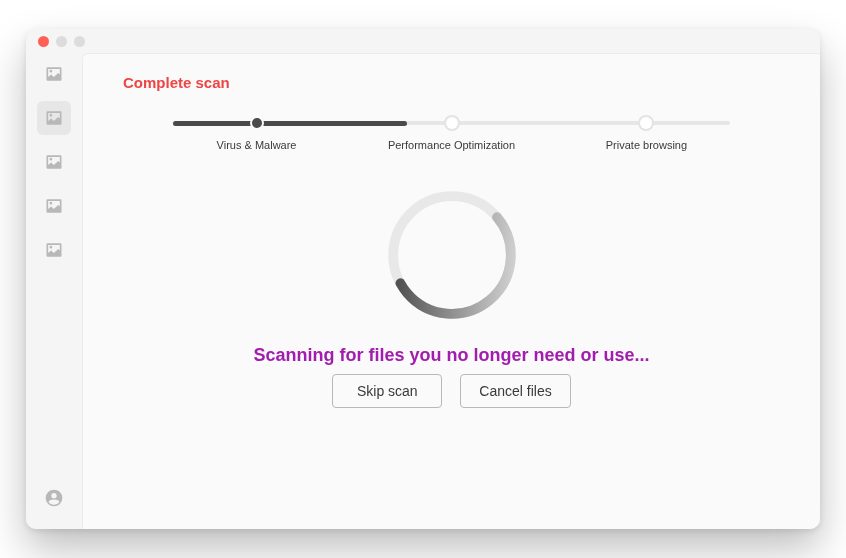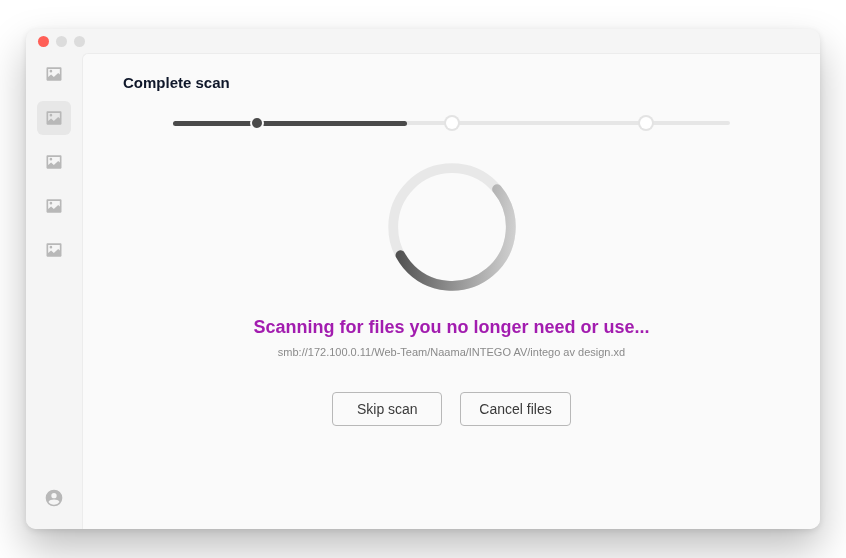--- a/index.html
+++ b/index.html
@@ -73,21 +73,21 @@
       border-left: 1px solid #ececec;
       border-top: 1px solid #ececec;
       border-top-left-radius: 6px;
       padding: 20px 40px 24px 40px;
       display: flex;
       flex-direction: column;
     }
     .page-title {
       font-size: 15px;
       font-weight: 600;
-      color: #0f172a;
+      color: #ef4444;
       margin-bottom: 28px;
     }
     .stepper {
       position: relative;
       width: 100%;
       margin-bottom: 24px;
       padding: 0 50px;
     }
     .stepper-track {
       position: relative;
@@ -233,38 +233,42 @@
           <div class="step-node" style="left:15%">
             <div class="node-filled"></div>
           </div>
           <div class="step-node" style="left:50%">
             <div class="node-open"></div>
           </div>
           <div class="step-node" style="left:85%">
             <div class="node-open"></div>
           </div>
         </div>
+        <div class="stepper-labels">
+          <span class="step-label" style="left:15%">Virus &amp; Malware</span>
+          <span class="step-label" style="left:50%">Performance Optimization</span>
+          <span class="step-label" style="left:85%">Private browsing</span>
+        </div>
       </div>
 
       <div class="spinner-wrap">
         <svg class="spinner" viewBox="0 0 100 100">
           <defs>
             <linearGradient id="g1" x1="0" y1="0" x2="1" y2="1">
               <stop offset="0%" stop-color="#2e2e2e"></stop>
               <stop offset="100%" stop-color="#e6e6e6"></stop>
             </linearGradient>
           </defs>
           <circle cx="50" cy="50" r="42" fill="none" stroke="#e8e8e8" stroke-width="7"></circle>
           <circle cx="50" cy="50" r="42" fill="none" stroke="url(#g1)" stroke-width="7" stroke-linecap="round" stroke-dasharray="140 264" transform="rotate(-40 50 50)"></circle>
         </svg>
       </div>
 
       <div class="scan-status">
         <div class="scan-headline">Scanning for files you no longer need or use...</div>
-        <div class="scan-path">smb://172.100.0.11/Web-Team/Naama/INTEGO AV/intego av design.xd</div>
         <div class="action-row">
           <button class="btn">Skip scan</button>
           <button class="btn">Cancel files</button>
         </div>
       </div>
     </div>
   </div>
 </div>
 
 </body></html>

